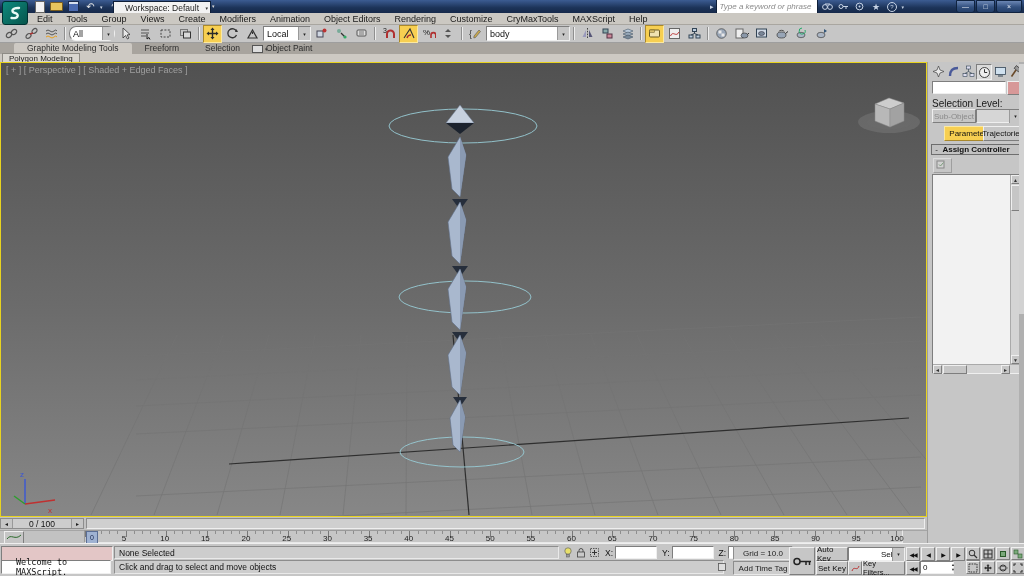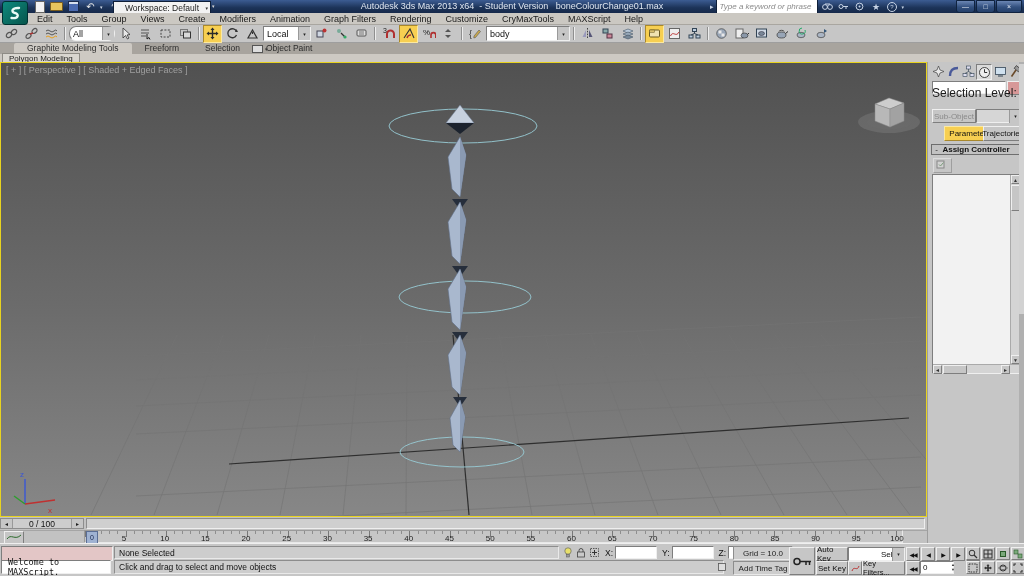--- a/index.html
+++ b/index.html
@@ -74,38 +74,38 @@
       repeating-linear-gradient(90deg,#8e8e8e 0px,#8e8e8e 1px,transparent 1px,transparent 8.11px);
     background-size:100% 6px,100% 3px;background-repeat:no-repeat;}
   #rulerlabels{top:534px;left:124px;width:773px;height:9px;position:absolute;}
   #rulerlabels span{position:absolute;transform:translateX(-50%);font-size:8px;color:#222;}
   #framemarker{top:531px;left:86px;width:10px;height:11px;background:#9fb2d2;border:1px solid #5a6d94;
                font-size:7px;color:#16244a;display:flex;align-items:center;justify-content:center;}
   
   #statusbar{top:543px;left:0;width:1024px;height:33px;background:#c6c6c6;border-top:1px solid #efefef;}
   #mslpink{top:2px;left:1px;width:110px;height:13px;background:#e3c6c6;}
   #mslwhite{top:16px;left:1px;width:110px;height:14px;background:#fff;font-family:"DejaVu Sans Mono","Liberation Mono",monospace;
-            font-size:8.5px;color:#111;display:flex;align-items:center;padding-left:6px;box-sizing:border-box;}
+            font-size:8.5px;color:#111;display:flex;align-items:center;padding-left:14px;box-sizing:border-box;}
   #statusline{top:2px;left:114px;width:445px;height:13px;display:flex;align-items:center;padding-left:4px;box-sizing:border-box;font-size:8.5px;}
   #promptline{top:16px;left:114px;width:610px;height:14px;display:flex;align-items:center;padding-left:4px;box-sizing:border-box;font-size:8.5px;}
   .sicon{width:12px;height:12px;display:flex;align-items:center;justify-content:center;}
   .coordlab{font-size:8.5px;margin:0 1px 0 4px;}
   .coordfield{width:40px;height:11px;background:#fff;border:1px solid;border-color:#7e7e7e #efefef #efefef #7e7e7e;}
   .statbox{height:12px;display:flex;align-items:center;justify-content:center;font-size:8px;color:#222;padding:0 3px;}
   .sbtn{display:flex;align-items:center;justify-content:center;font-size:8.5px;color:#111;background:#c6c6c6;
         border:1px solid;border-color:#efefef #7e7e7e #7e7e7e #efefef;}
   .pbtn{width:12px;height:12px;font-size:6px;letter-spacing:-1px;}
   
   #cmdpanel{top:62px;left:927px;width:97px;height:481px;background:#c6c6c6;border-left:1px solid #9e9e9e;box-sizing:border-box;}
   #paneltabs{top:2px;left:3px;display:flex;gap:1px;}
   .ptab{width:14px;height:14px;display:flex;align-items:center;justify-content:center;}
   .ptab.active{background:#dadada;border:1px solid;border-color:#7e7e7e #efefef #efefef #7e7e7e;}
   #objname{top:19px;left:4px;width:72px;height:11px;background:#fff;border:1px solid;border-color:#7e7e7e #efefef #efefef #7e7e7e;}
   #objcolor{top:19px;left:79px;width:13px;height:12px;background:#d79898;border:1px solid;border-color:#efefef #7e7e7e #7e7e7e #efefef;}
-  #sellevel{top:24px;left:4px;font-size:12px;color:#1a1a1a;}
+  #sellevel{top:36px;left:4px;font-size:10px;color:#1a1a1a;}
   #subobjbtn{top:47px;left:4px;width:42px;height:12px;color:#8a8a8a;font-size:8px;}
   #subobjcombo{top:47px;left:48px;width:44px;height:12px;background:#d6d6d6;}
   #parambtn{top:64px;left:16px;width:50px;height:13px;background:#f7cf51;border:1px solid;border-color:#fce9a0 #a9882c #a9882c #fce9a0;font-size:8px;}
   #trajbtn{top:64px;left:55px;width:38px;height:13px;font-size:8px;}
   #acheader{top:82px;left:3px;width:90px;height:11px;background:#c2c2c2;border:1px solid #6e6e6e;display:flex;align-items:center;box-sizing:border-box;}
   #acheader .minus{width:9px;text-align:center;font-size:8px;color:#222;}
   #acheader .actitle{flex:1;text-align:center;font-weight:bold;font-size:8px;color:#111;}
   #acbtn{top:96px;left:5px;width:17px;height:13px;opacity:.55;}
   #aclist{top:112px;left:4px;width:88px;height:200px;background:#f2f2f2;border:1px solid;border-color:#7e7e7e #efefef #efefef #7e7e7e;box-sizing:border-box;}
   .scroll-v{position:absolute;right:0;top:0;width:9px;height:100%;background:#d4d4d4;border-left:1px solid #aaa;box-sizing:border-box;}
@@ -116,21 +116,20 @@
   #panelscroll{top:62px;left:1019px;width:5px;height:481px;background:#b0b0b0;}
   #panelscroll .thumb{position:absolute;top:2px;left:0;width:5px;height:250px;background:#d2d2d2;}
   svg{display:block;}
 </style>
 </head>
 <body>
 
 <div id="app">
 
   <div id="titlebar" class="abs">
-    <div id="apptitle" class="abs">Autodesk 3ds Max 2013 x64  - Student Version   boneColourChange01.max</div>
     <div class="qat abs" style="left:32px;">
       <div class="qbtn">
         <div style="width:8px;height:10px;background:#f2f2f2;border:1px solid #666;"></div>
       </div>
       <div class="qbtn">
         <div style="width:11px;height:7px;background:#e6c55e;border:1px solid #7a5d1d;border-radius:1px;"></div>
       </div>
       <div class="qbtn">
         <div style="width:9px;height:9px;background:#4a6ab0;border:1px solid #1b2b4d;box-shadow:inset 0 2px 0 #d8e0ee;"></div>
       </div>
@@ -191,21 +190,21 @@
   </div>
 
   <div id="menubar" class="abs">
       <span>Edit</span>
       <span>Tools</span>
       <span>Group</span>
       <span>Views</span>
       <span>Create</span>
       <span>Modifiers</span>
       <span>Animation</span>
-      <span>Graph Filters</span>
+      <span>Object Editors</span>
       <span>Rendering</span>
       <span>Customize</span>
       <span>CryMaxTools</span>
       <span>MAXScript</span>
       <span>Help</span>
     </div>
 
   <div id="toolbar" class="abs">
     <div class="tbtn">
       <svg width="13" height="13">

